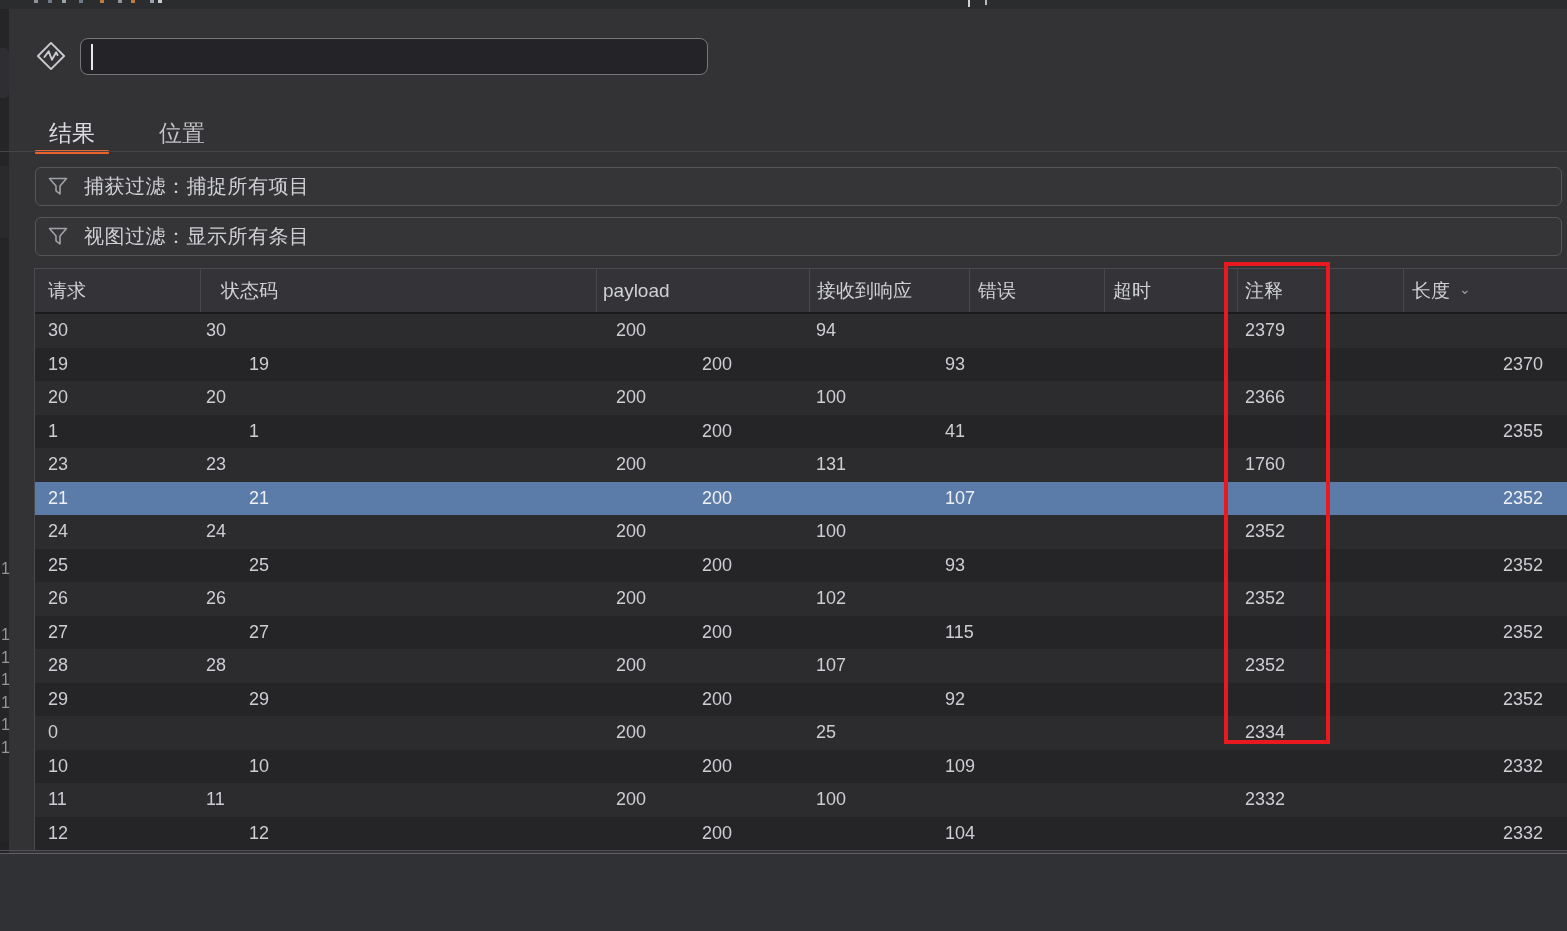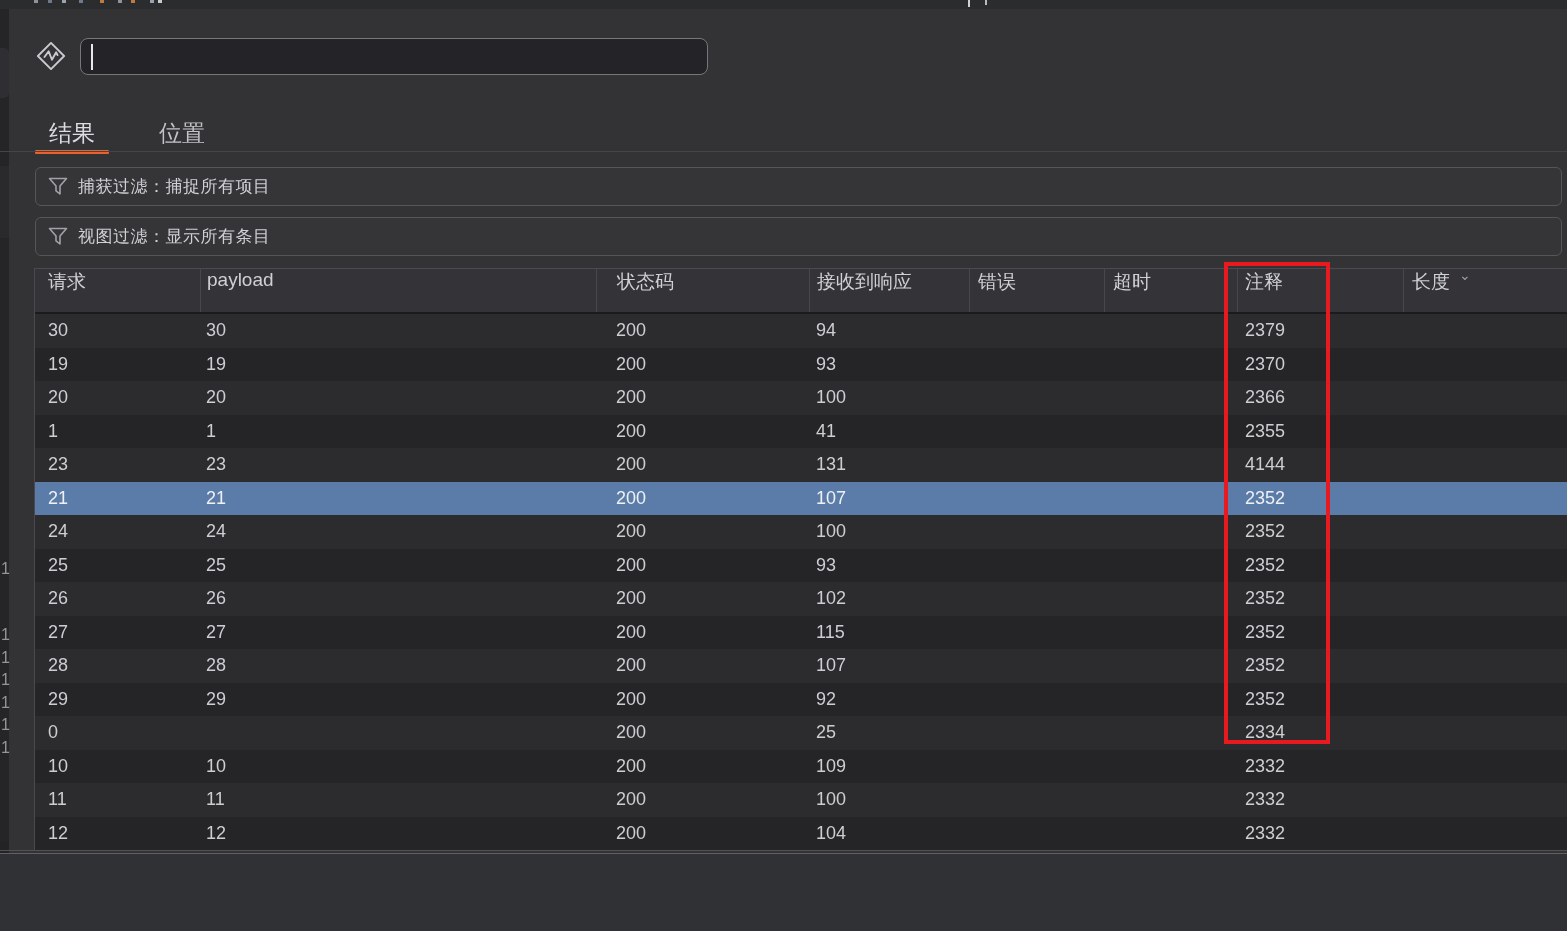--- a/index.html
+++ b/index.html
@@ -50,50 +50,50 @@
   }
   .tab-bar-rule{position:absolute;left:0;top:151px;width:1567px;height:1px;background:#454549;}
   
   .filter-bar{
     position:absolute;left:35px;width:1527px;height:39px;
     background:#353538;border:1px solid #55555a;border-radius:6px;
     display:flex;align-items:center;box-sizing:border-box;padding-left:12px;
   }
   .filter-bar.capture{top:167px;}
   .filter-bar.view{top:217px;}
-  .filter-label{font-size:17px;color:#cfd0d4;margin-left:10px;letter-spacing:.5px;}
+  .filter-label{font-size:20px;color:#cfd0d4;margin-left:16px;letter-spacing:.5px;}
   
   .results-table{
     position:absolute;left:34px;top:268px;width:1533px;
     border-top:1px solid #4b4b4f;border-left:1px solid #4a4a4e;
   }
   .grid-row{
     display:grid;
     grid-template-columns:165px 396px 213px 160px 135px 133px 166px 1fr;
   }
   .table-header{height:43px;background:#343438;}
   .hcell{
-    display:flex;font-size:19px;color:#cfd0d4;
+    display:flex;align-items:center;font-size:19px;color:#cfd0d4;
     border-left:1px solid #48484c;box-sizing:border-box;overflow:hidden;white-space:nowrap;
   }
   .hcell:first-child{border-left:none;}
   .hcell.col-request{padding-left:13px;}
   .hcell.col-payload{padding-left:6px;}
   .hcell.col-status{padding-left:20px;}
   .hcell.col-received{padding-left:7px;}
   .hcell.col-error{padding-left:8px;}
   .hcell.col-timeout{padding-left:8px;}
   .hcell.col-length{padding-left:8px;}
   .hcell.col-comment{padding-left:7px;}
   .sort-ind{font-size:14px;color:#9a9ca0;margin-left:9px;transform:translateY(-2px);}
   .header-divider{height:2px;background:#1b1b1d;}
   .table-body{}
   .trow{height:33.5px;}
   .trow.even{background:#2c2c2f;}
-  .trow.odd{background:#252528;}
+  .trow.odd{background:#252528;gap:43px;}
   .trow.selected{background:var(--sel,#5b7ca8);}
   .tcell{
     display:flex;align-items:center;font-size:18px;color:#cdced2;
     overflow:hidden;white-space:nowrap;box-sizing:border-box;
   }
   .trow.selected .tcell{color:#eef0f4;}
   .tcell.col-request{padding-left:13px;}
   .tcell.col-payload{padding-left:6px;}
   .tcell.col-status{padding-left:20px;}
   .tcell.col-received{padding-left:7px;}
@@ -173,25 +173,25 @@
     <path d="M1.5 1.5 h17 l-6.5 7.5 v8 l-4 -3.2 v-4.8 z" fill="none" stroke="#a0a2a6" stroke-width="1.6" stroke-linejoin="round"></path>
   </svg>
   <span class="filter-label">视图过滤：显示所有条目</span>
 </div>
 
 <div class="results-table">
   <div class="table-header grid-row">
       <div class="hcell col-request">
         <span>请求</span>
       </div>
+      <div class="hcell col-status">
+        <span>状态码</span>
+      </div>
       <div class="hcell col-payload">
         <span>payload</span>
-      </div>
-      <div class="hcell col-status">
-        <span>状态码</span>
       </div>
       <div class="hcell col-received">
         <span>接收到响应</span>
       </div>
       <div class="hcell col-error">
         <span>错误</span>
       </div>
       <div class="hcell col-timeout">
         <span>超时</span>
       </div>
@@ -245,21 +245,21 @@
         <div class="tcell col-length">2355</div>
         <div class="tcell col-comment"></div>
       </div>
       <div class="trow grid-row even">
         <div class="tcell col-request">23</div>
         <div class="tcell col-payload">23</div>
         <div class="tcell col-status">200</div>
         <div class="tcell col-received">131</div>
         <div class="tcell col-error"></div>
         <div class="tcell col-timeout"></div>
-        <div class="tcell col-length">4144</div>
+        <div class="tcell col-length">1760</div>
         <div class="tcell col-comment"></div>
       </div>
       <div class="trow grid-row odd selected">
         <div class="tcell col-request">21</div>
         <div class="tcell col-payload">21</div>
         <div class="tcell col-status">200</div>
         <div class="tcell col-received">107</div>
         <div class="tcell col-error"></div>
         <div class="tcell col-timeout"></div>
         <div class="tcell col-length">2352</div>

